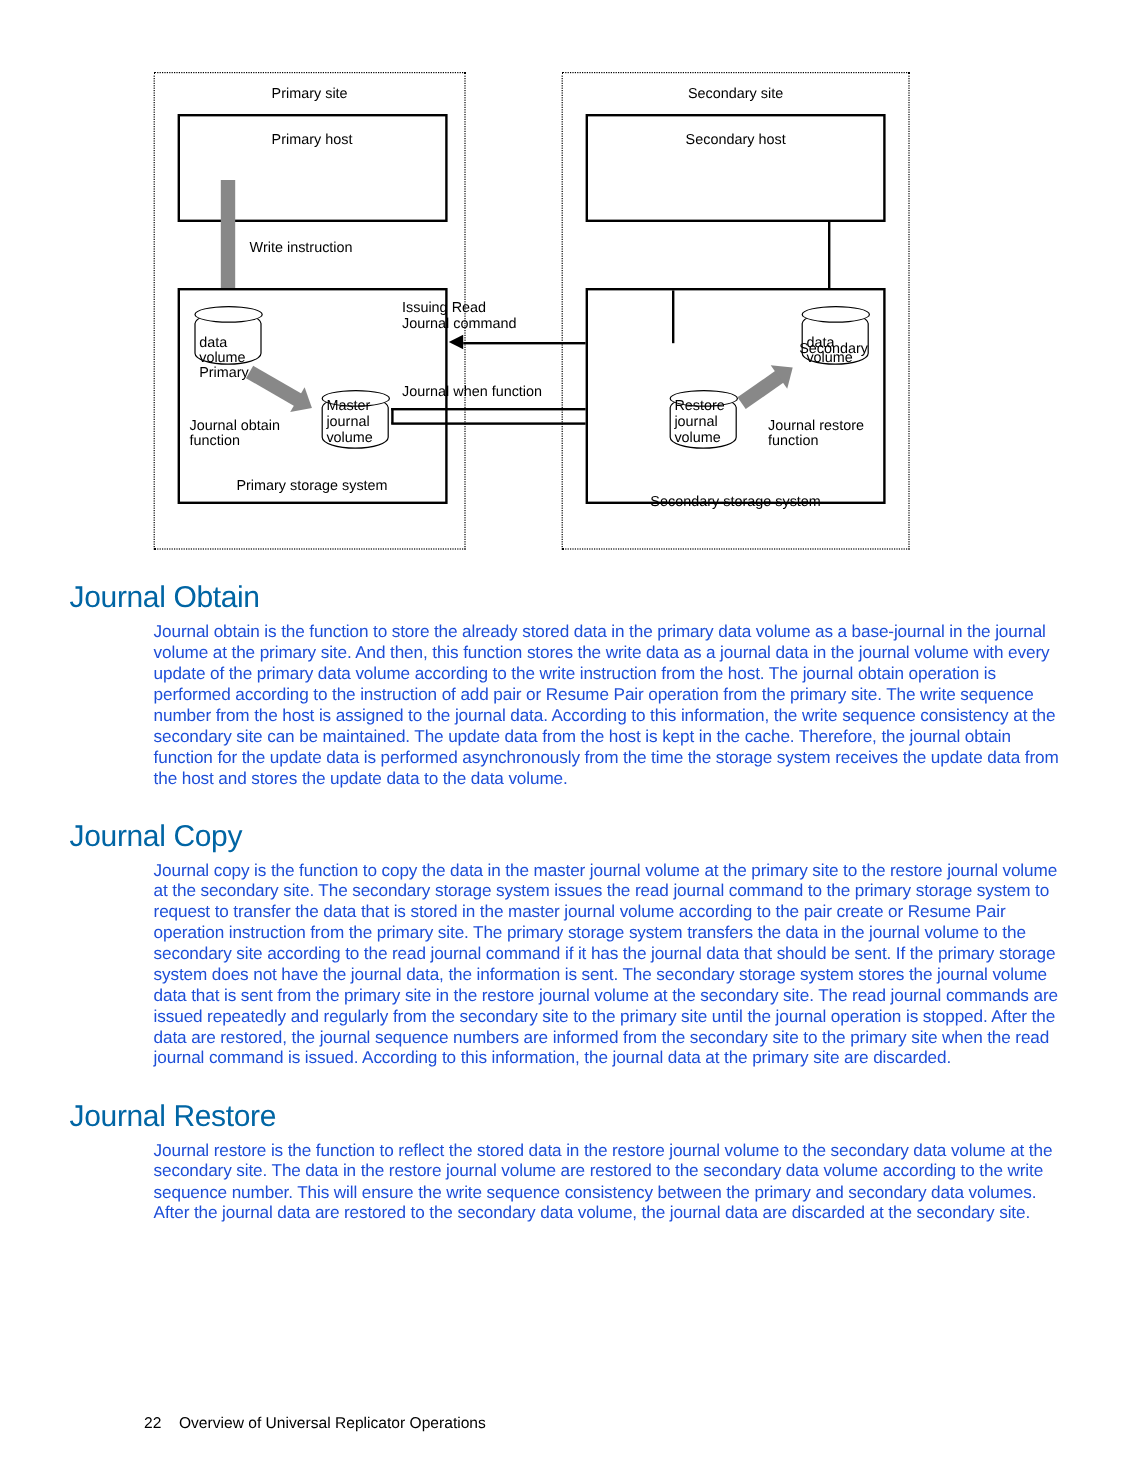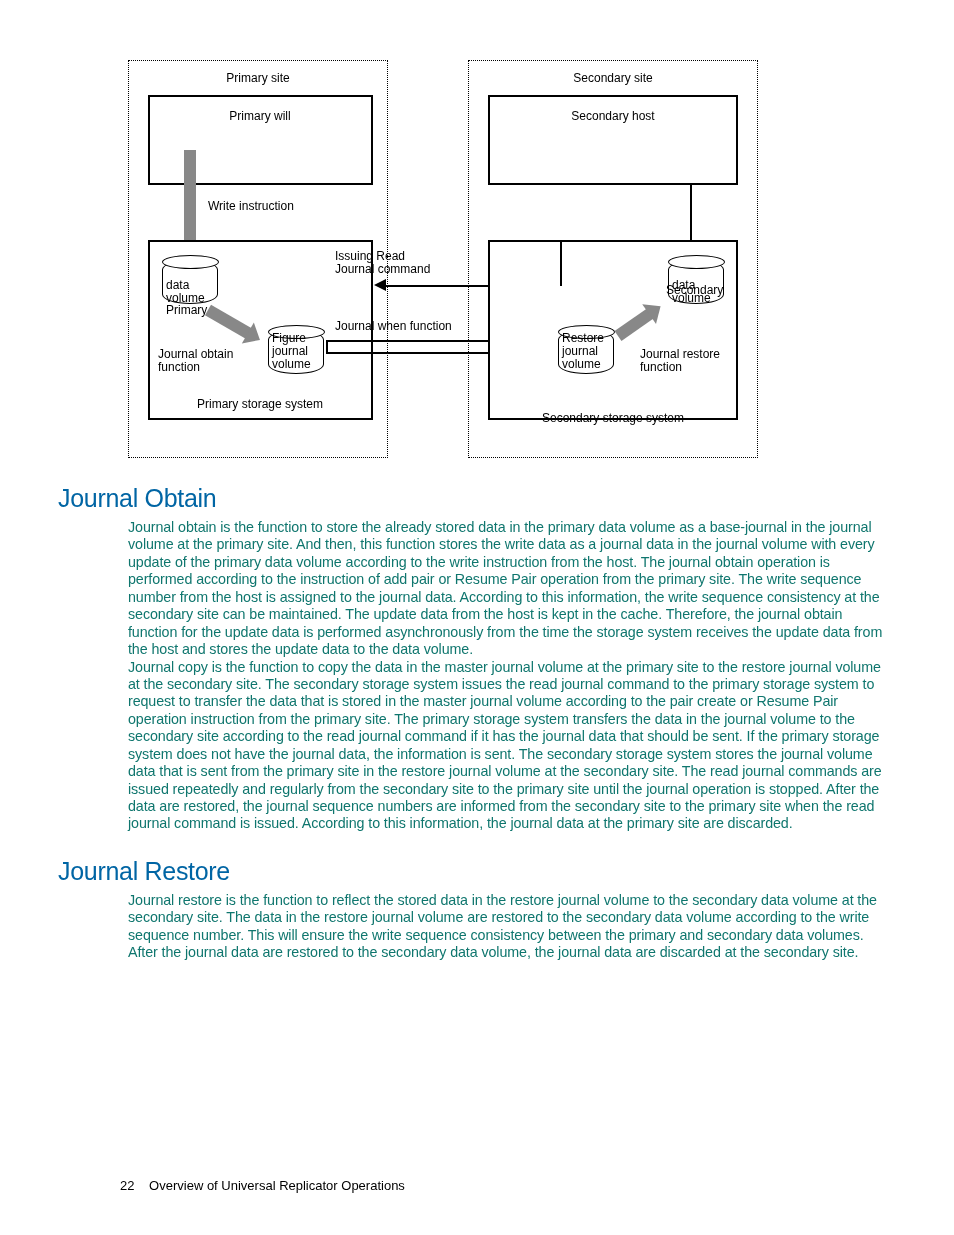--- a/index.html
+++ b/index.html
@@ -115,21 +115,21 @@
     color: #0065a4;
     font-size: 25px;
     margin: 24px 0 6px 0;
     letter-spacing: -0.3px;
   }
   .body {
     font-size: 14.3px;
     line-height: 1.22;
     margin-left: 70px;
     text-align: left;
-    color: #0f766e;
+    color: #1d4ed8;
     letter-spacing: -0.1px;
   }
   .footer {
     position: absolute;
     left: 120px;
     bottom: 42px;
     font-size: 13px;
   }
   .footer .pn {
     display: inline-block;
@@ -140,36 +140,36 @@
 <body>
 
 <div class="page">
 
   <div class="figure-wrap">
     <div class="figure">
 
       <div class="site primary"></div>
       <div class="lbl center" style="left:130px; top:12px;">Primary site</div>
       <div class="box" style="left:20px; top:35px; width:225px; height:90px;"></div>
-      <div class="lbl center" style="left:132px; top:50px;">Primary will</div>
+      <div class="lbl center" style="left:132px; top:50px;">Primary host</div>
       <div class="lbl" style="left:80px; top:140px;">Write instruction</div>
 
       <div class="arrow v" style="left:56px; top:90px; height:100px;"></div>
 
       <div class="box" style="left:20px; top:180px; width:225px; height:180px;"></div>
 
       <div class="cyl" style="left:34px; top:200px;"></div>
       <div class="lbl" style="left:38px; top:206px;margin-top:38px;">Primary</div>
       <div class="lbl" style="left:38px; top:219px;">data</div>
       <div class="lbl" style="left:38px; top:232px;">volume</div>
 
       <div class="arrow diag" style="left:80px; top:244px; width:48px; height:12px; transform: rotate(30deg);"></div>
 
       <div class="cyl" style="left:140px; top:270px;"></div>
-      <div class="lbl" style="left:144px; top:272px;">Figure</div>
+      <div class="lbl" style="left:144px; top:272px;">Master</div>
       <div class="lbl" style="left:144px; top:285px;">journal</div>
       <div class="lbl" style="left:144px; top:298px;">volume</div>
 
       <div class="lbl" style="left:30px; top:288px;">Journal obtain</div>
       <div class="lbl" style="left:30px; top:301px;">function</div>
 
       <div class="lbl center" style="left:132px; top:338px;">Primary storage system</div>
 
       <div class="lbl" style="left:207px; top:190px;">Issuing Read</div>
       <div class="lbl" style="left:207px; top:203px;">Journal command</div>
@@ -210,20 +210,21 @@
 
       <div class="line v" style="left:432px; top:182px; height:44px;"></div>
 
     </div>
 
   </div>
 
   <h2 class="section">Journal Obtain</h2>
   <div class="body">Journal obtain is the function to store the already stored data in the primary data volume as a base-journal in the journal volume at the primary site. And then, this function stores the write data as a journal data in the journal volume with every update of the primary data volume according to the write instruction from the host. The journal obtain operation is performed according to the instruction of add pair or Resume Pair operation from the primary site. The write sequence number from the host is assigned to the journal data. According to this information, the write sequence consistency at the secondary site can be maintained. The update data from the host is kept in the cache. Therefore, the journal obtain function for the update data is performed asynchronously from the time the storage system receives the update data from the host and stores the update data to the data volume.</div>
 
+  <h2 class="section">Journal Copy</h2>
   <div class="body">Journal copy is the function to copy the data in the master journal volume at the primary site to the restore journal volume at the secondary site. The secondary storage system issues the read journal command to the primary storage system to request to transfer the data that is stored in the master journal volume according to the pair create or Resume Pair operation instruction from the primary site. The primary storage system transfers the data in the journal volume to the secondary site according to the read journal command if it has the journal data that should be sent. If the primary storage system does not have the journal data, the information is sent. The secondary storage system stores the journal volume data that is sent from the primary site in the restore journal volume at the secondary site. The read journal commands are issued repeatedly and regularly from the secondary site to the primary site until the journal operation is stopped. After the data are restored, the journal sequence numbers are informed from the secondary site to the primary site when the read journal command is issued. According to this information, the journal data at the primary site are discarded.</div>
 
   <h2 class="section">Journal Restore</h2>
   <div class="body">Journal restore is the function to reflect the stored data in the restore journal volume to the secondary data volume at the secondary site. The data in the restore journal volume are restored to the secondary data volume according to the write sequence number. This will ensure the write sequence consistency between the primary and secondary data volumes. After the journal data are restored to the secondary data volume, the journal data are discarded at the secondary site.</div>
 
   <div class="footer">
     <span class="pn">22</span>
     <span>Overview of Universal Replicator Operations</span>
   </div>
 

